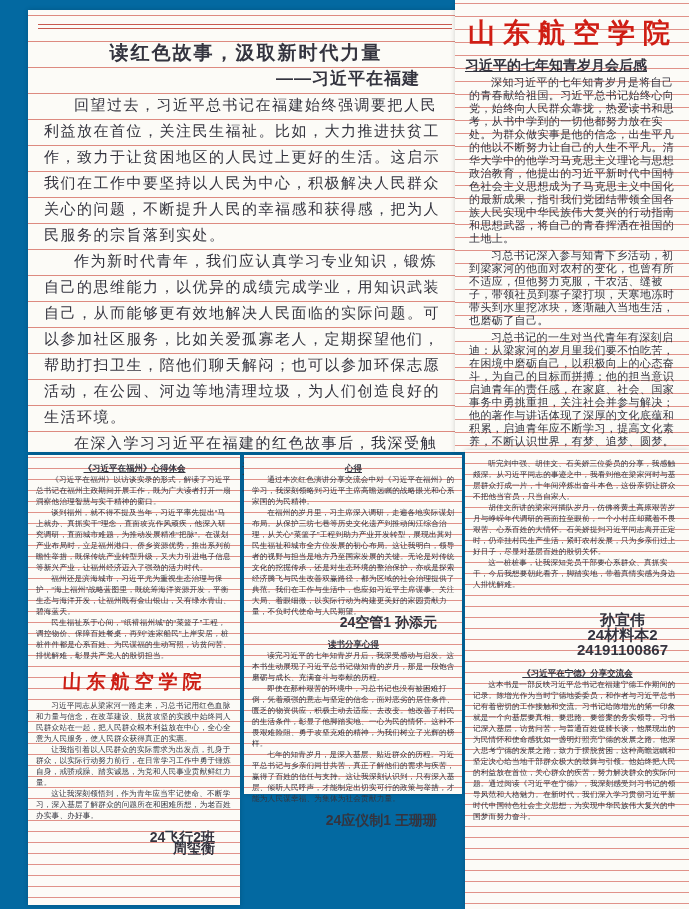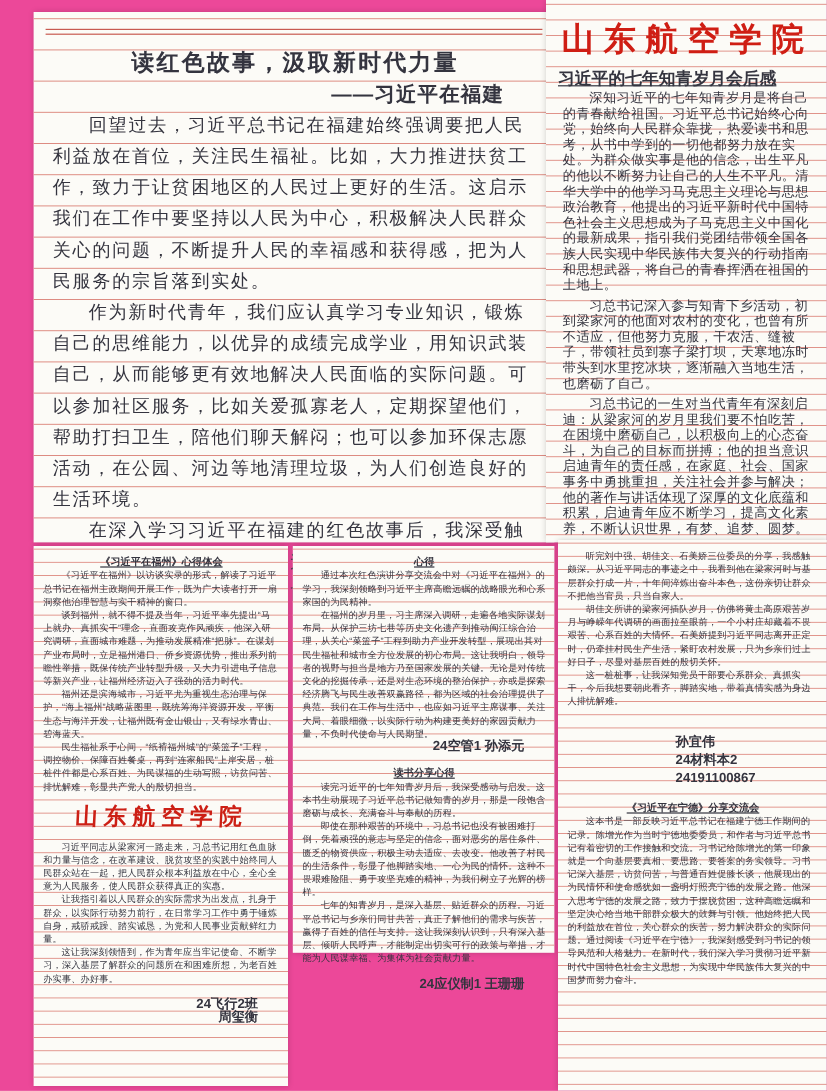--- a/index.html
+++ b/index.html
@@ -1,17 +1,17 @@
 <!DOCTYPE html>
 <html><head>
 <meta charset="utf-8">
 <style>
   html,body{margin:0;padding:0;}
   body{background:#e7e5e0;font-family:"Liberation Sans",sans-serif;}
-  .canvas{position:relative;width:689px;height:909px;background:#ec4899;overflow:hidden;}
+  .canvas{position:relative;width:689px;height:909px;background:#0369a1;overflow:hidden;}
   .paper{position:absolute;background:#fcfbf7;box-shadow:0 0 5px rgba(0,0,0,.18);box-sizing:border-box;color:#34343f;}
   
   .rule-lg{background-image:linear-gradient(to top,#dd8a80 1px,transparent 1px);background-size:100% 26px;background-position:0 6px;}
   .rule-md{background-image:linear-gradient(to top,#e09289 1px,transparent 1px);background-size:100% 13px;background-position:0 4px;}
   .rule-sm{background-image:linear-gradient(to top,#e09289 1px,transparent 1px);background-size:100% 11px;background-position:0 3px;}
 
   .tl{padding:30px 14px 8px 16px;}
   .tl .toprule{position:absolute;top:14px;left:10px;right:10px;border-top:1px solid #c85a50;border-bottom:1px solid #c85a50;height:3px;}
   .tl-title{font-size:19px;font-weight:700;text-align:center;line-height:26px;letter-spacing:2px;}
   .tl-sub{font-size:17px;font-weight:600;text-align:right;line-height:26px;padding-right:28px;letter-spacing:1px;}
@@ -20,22 +20,22 @@
   .tr{padding:14px 8px 6px 10px;}
   .tr-header{color:#cf1e14;font-family:"Liberation Serif",serif;font-weight:700;font-size:27px;letter-spacing:8px;text-align:center;line-height:39px;margin-bottom:6px;white-space:nowrap;}
   .tr-title{font-size:14px;font-weight:700;line-height:13px;text-decoration:underline;}
   .tr p{margin:4px;font-size:11px;line-height:13px;text-indent:2em;letter-spacing:.4px;}
   .tr-sig{font-size:14px;line-height:13px;text-align:right;padding-right:14px;font-weight:600;}
 
   .sm-col{padding:8px 7px 6px 8px;}
   .sm-col p{margin:0;font-size:7.6px;line-height:11px;text-indent:2em;letter-spacing:.2px;}
   .sm-title{font-size:8.5px;font-weight:700;text-align:center;line-height:11px;text-decoration:underline;}
   .red-hand{color:#cc1f15;font-weight:700;font-size:19px;letter-spacing:5px;text-align:center;line-height:33px;margin:4px 0 2px 0;transform:skewX(-3deg);}
-  .sig-r{font-size:11px;line-height:11px;text-align:right;padding-right:18px;font-weight:600;}
-  .sig-c{font-size:11px;line-height:15px;padding-left:90px;font-weight:600;}
+  .sig-r{font-size:14px;line-height:11px;text-align:right;padding-right:18px;font-weight:600;}
+  .sig-c{font-size:15px;line-height:15px;text-align:center;padding-left:90px;font-weight:600;}
   .gap{height:11px;}
   .gap2{height:22px;}
 </style>
 </head>
 <body>
 
 <div class="canvas">
 
   <div class="paper tl rule-lg" style="left:28px;top:10px;width:434px;height:442px;">
     <div class="toprule"></div>

